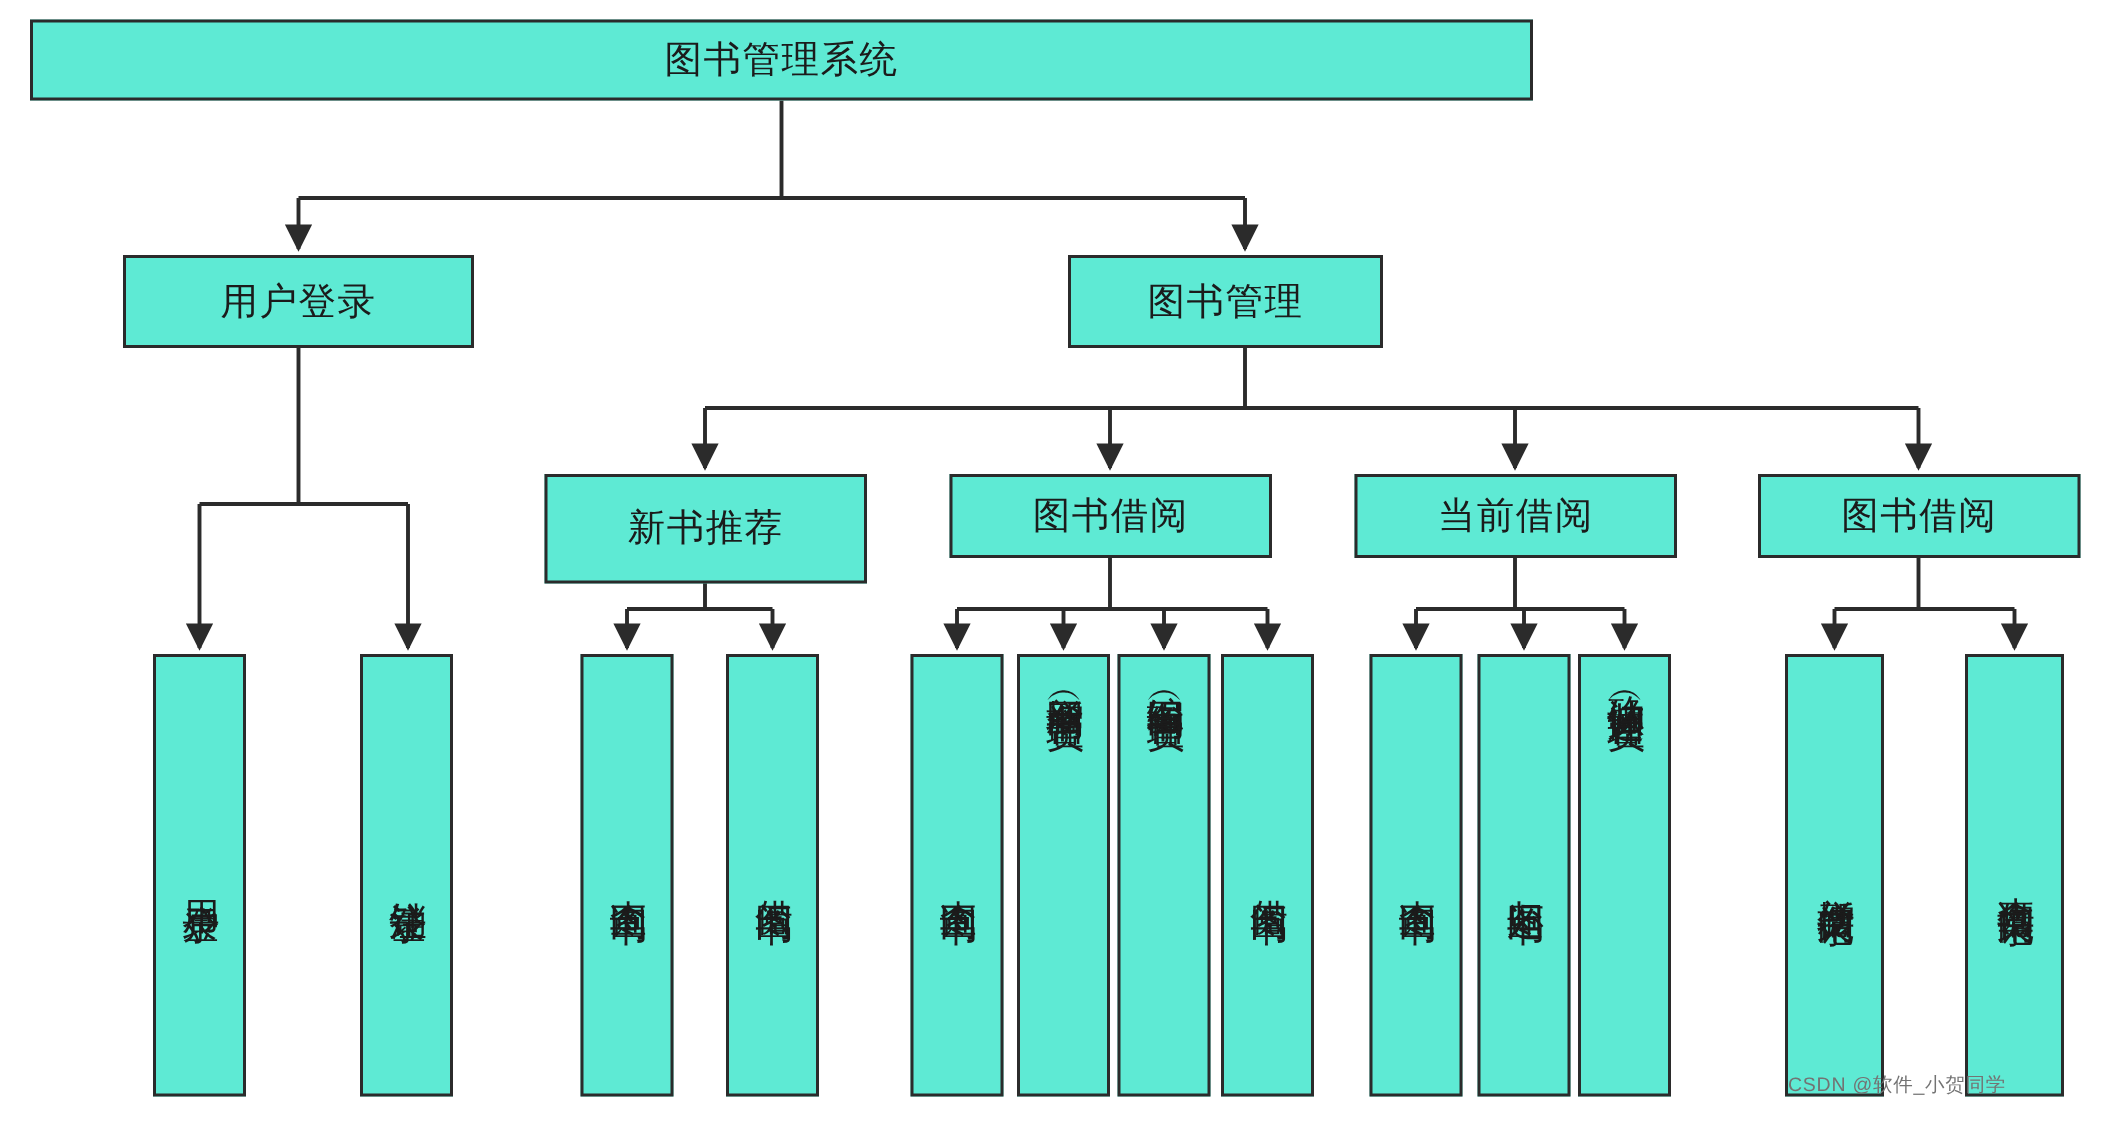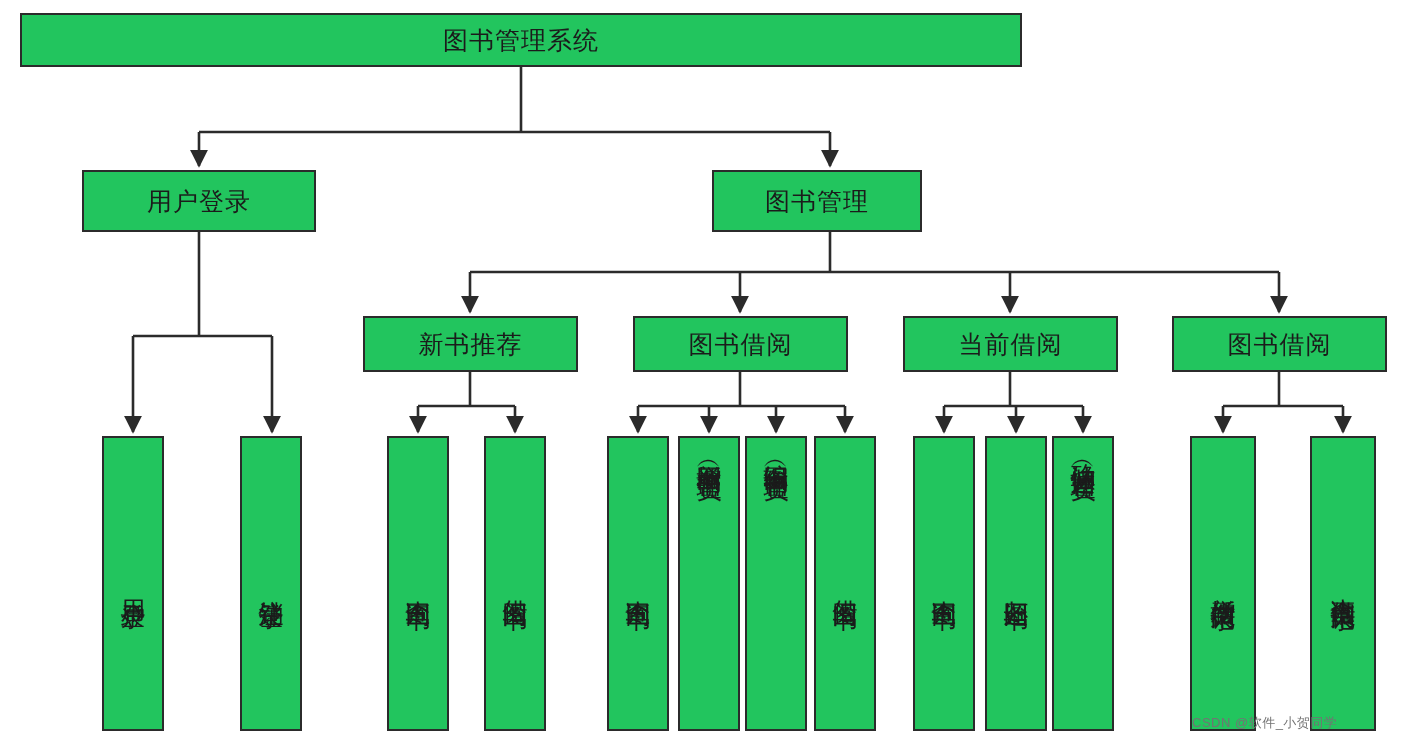--- a/index.html
+++ b/index.html
@@ -19,21 +19,21 @@
     position:absolute;
     left:0; top:0;
     width:1405px;
     height:747px;
     pointer-events:none;
   }
   .node{
     position:absolute;
     box-sizing:border-box;
     border:2px solid #2b2b2b;
-    background:#22c55e;
+    background:#5eead4;
     display:flex;
     align-items:center;
     justify-content:center;
     color:#1b1b1b;
   }
   .node.h{
     font-size:25px;
     letter-spacing:1px;
     line-height:1;
   }
@@ -124,21 +124,21 @@
     <span class="lbl">图书管理系统</span>
   </div>
 
   <div class="node h" style="left:82px;top:170px;width:234px;height:62px;">
     <span class="lbl">用户登录</span>
   </div>
   <div class="node h" style="left:712px;top:170px;width:210px;height:62px;">
     <span class="lbl">图书管理</span>
   </div>
 
-  <div class="node h" style="left:363px;top:316px;width:215px;height:56px;">
+  <div class="node h" style="left:363px;top:316px;width:215px;height:73px;">
     <span class="lbl">新书推荐</span>
   </div>
   <div class="node h" style="left:903px;top:316px;width:215px;height:56px;">
     <span class="lbl">当前借阅</span>
   </div>
   <div class="node h" style="left:633px;top:316px;width:215px;height:56px;">
     <span class="lbl">图书借阅</span>
   </div>
   <div class="node h" style="left:1172px;top:316px;width:215px;height:56px;">
     <span class="lbl">图书借阅</span>

